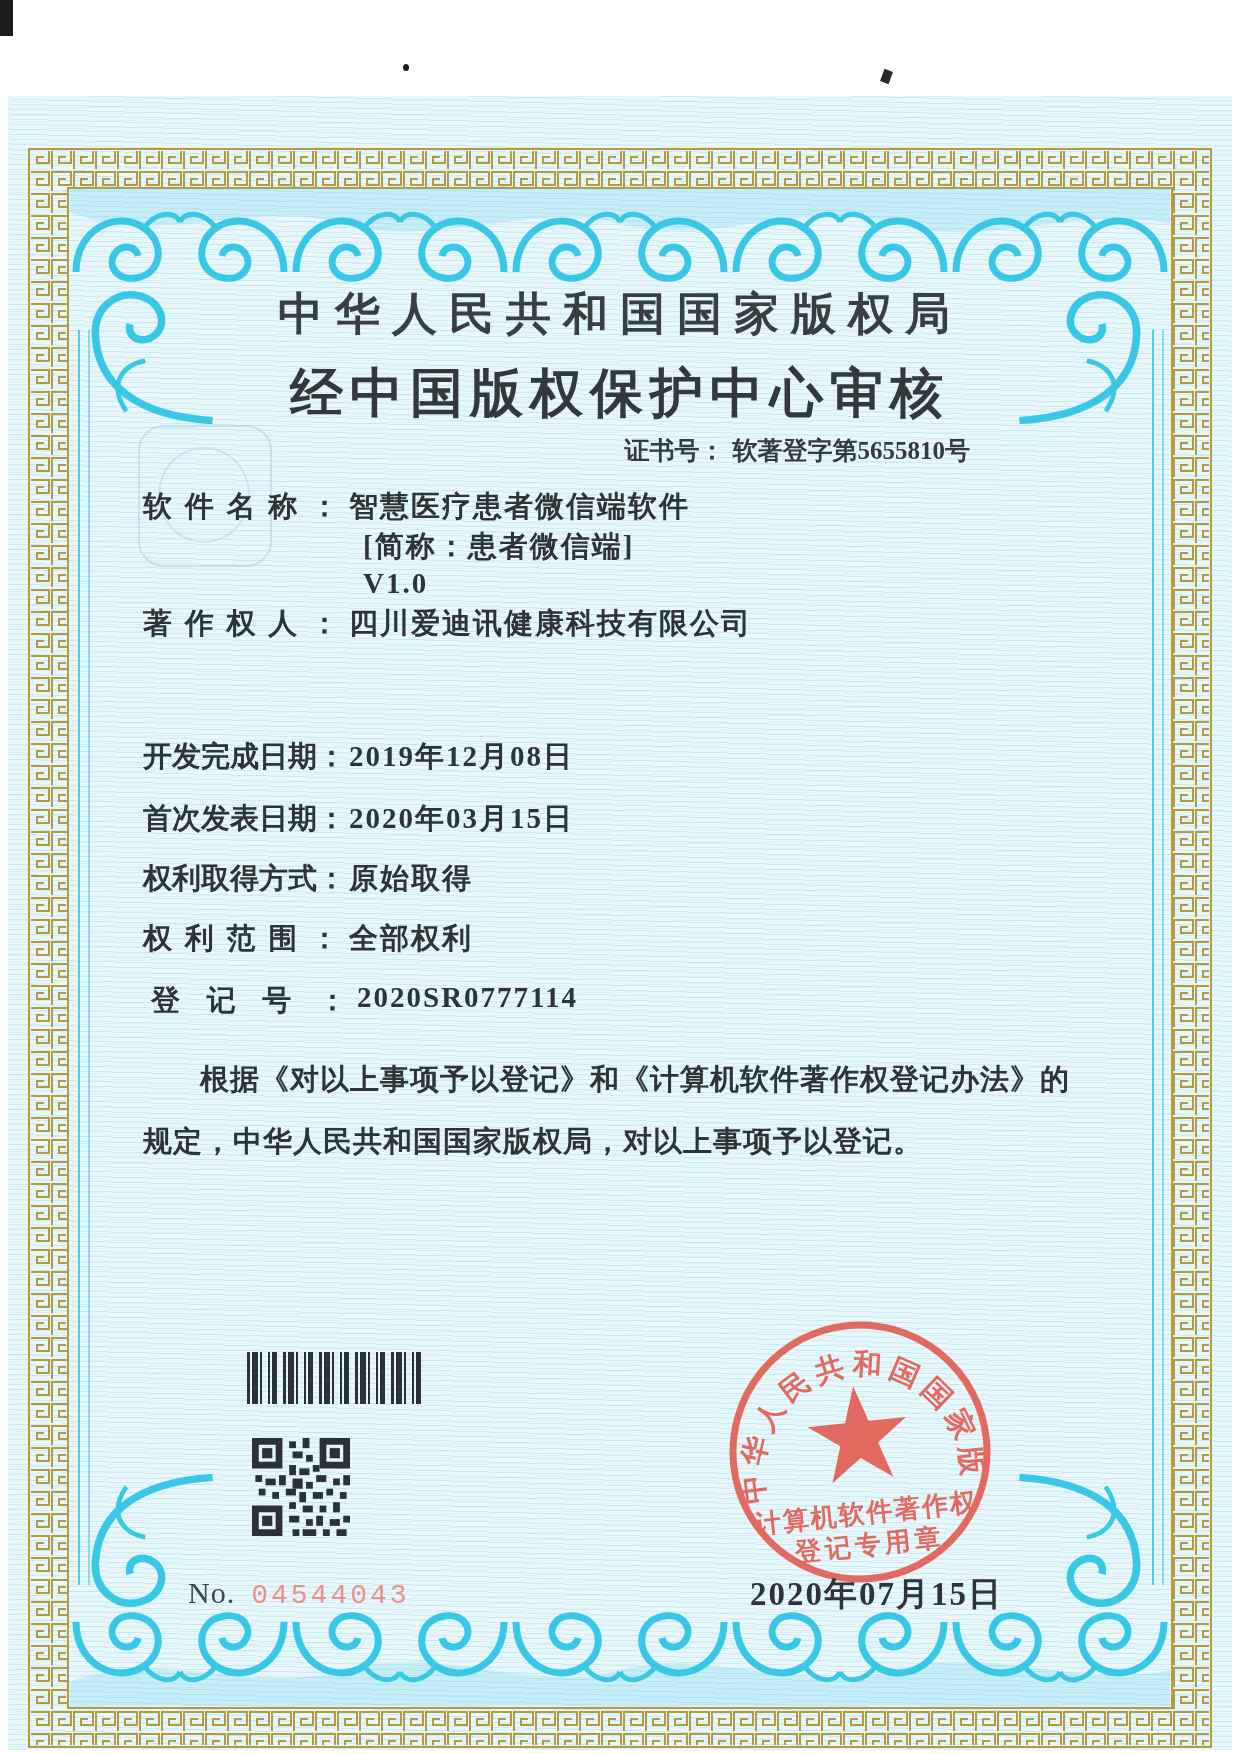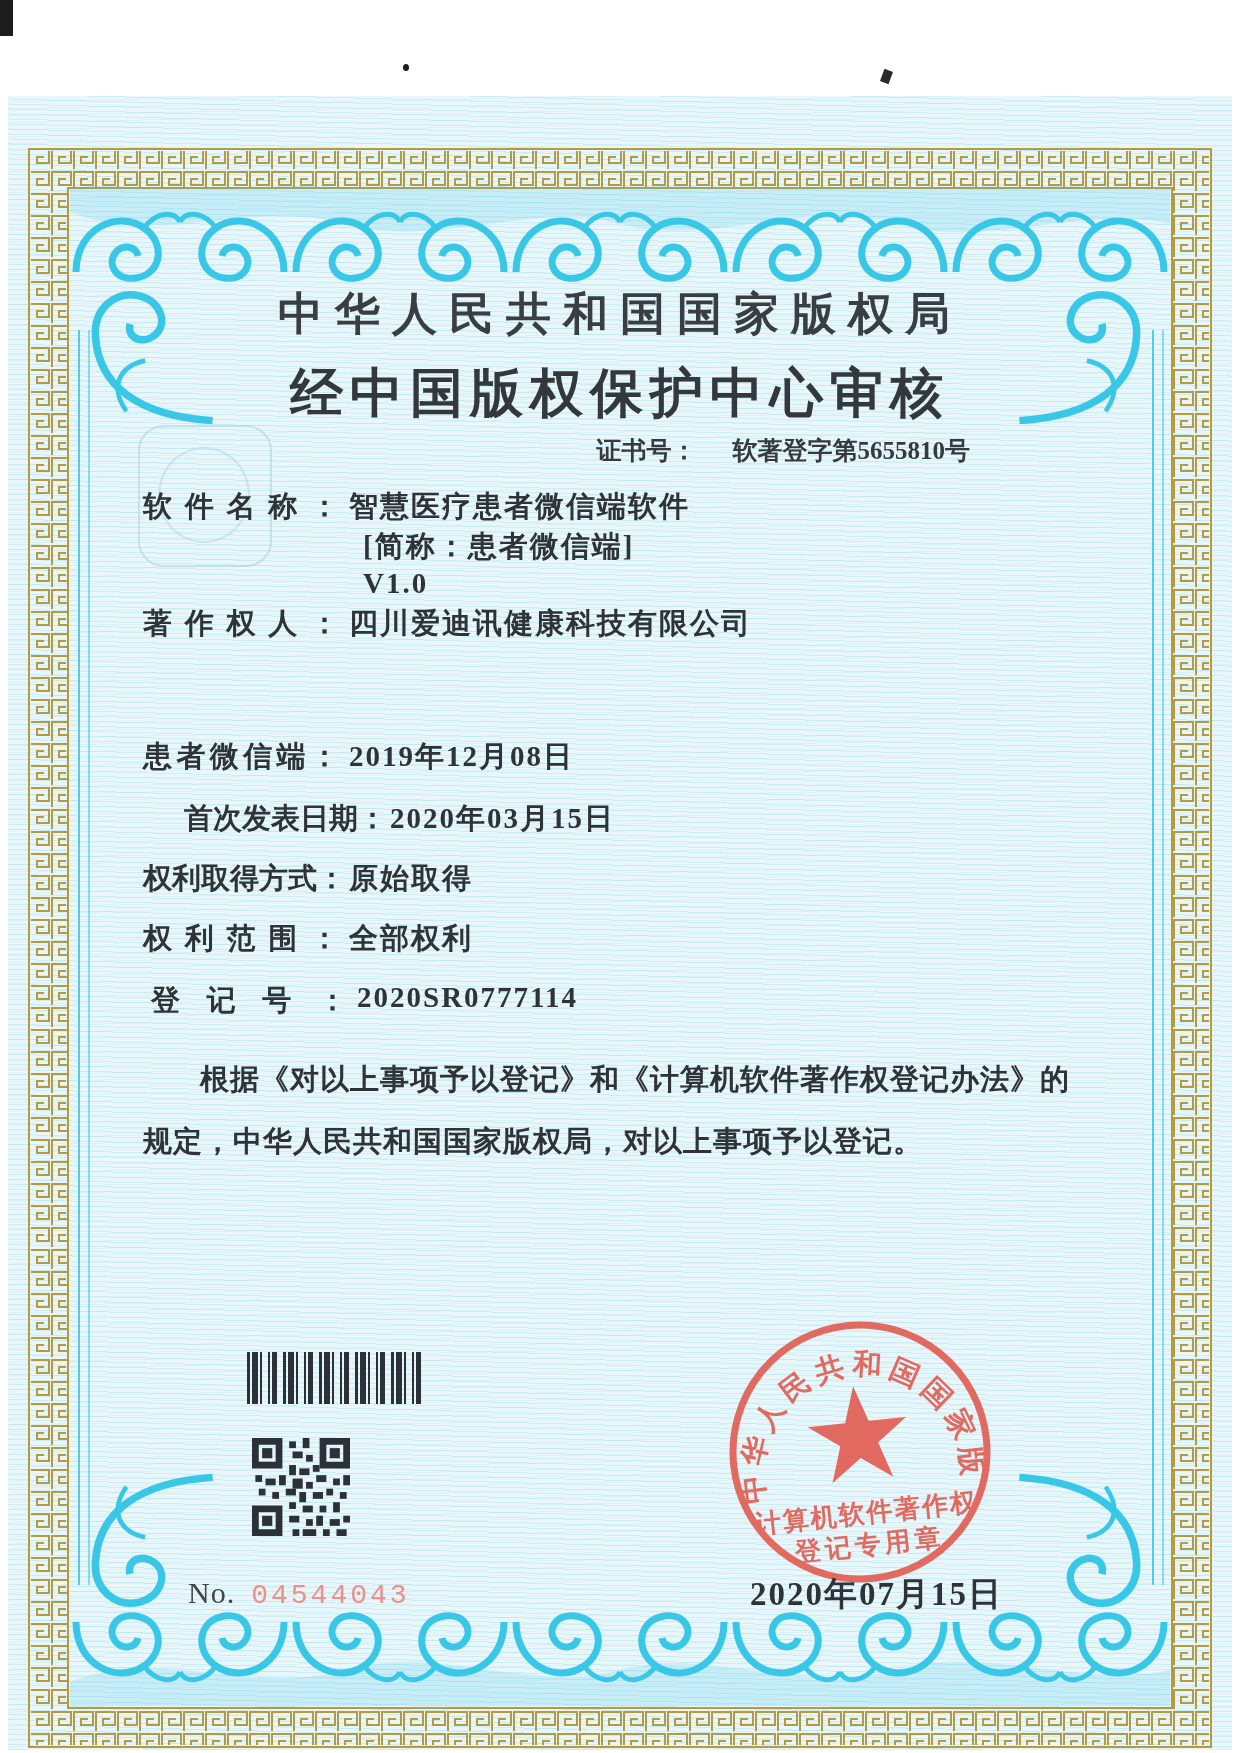--- a/index.html
+++ b/index.html
@@ -23,21 +23,21 @@
   .band-bottom{top:1586px;transform:scaleY(-1);}
   .corner-swirl{position:absolute;width:150px;height:150px;color:#38c7e7;}
   .vline{position:absolute;width:8px;border-left:2px solid rgba(56,199,231,.85);border-right:2px solid rgba(56,199,231,.55);}
   
   .emboss{position:absolute;left:138px;top:425px;width:130px;height:138px;border:2px solid rgba(150,205,222,.45);border-radius:26px;}
   .emboss:before{content:"";position:absolute;left:18px;top:20px;width:88px;height:92px;border:2px solid rgba(150,205,222,.38);border-radius:50%;}
   
   .authority{left:0;top:284px;width:1240px;text-align:center;font-size:45px;font-weight:700;letter-spacing:12px;color:#393e42;}
   .cert-title{left:0;top:358px;width:1240px;text-align:center;font-size:53px;font-weight:700;letter-spacing:7px;color:#33383c;}
   .cert-no{left:560px;top:434px;width:410px;text-align:right;font-size:25px;font-weight:700;color:#353a3e;}
-  .cert-no .lab{margin-right:36px;}
+  .cert-no .lab{margin-right:8px;}
   .row{left:143px;font-size:29px;font-weight:700;color:#2e3337;white-space:nowrap;}
   .row .lab{display:inline-block;width:196px;text-align:justify;text-align-last:justify;vertical-align:top;}
   .row .val{margin-left:10px;letter-spacing:2px;text-align:right;}
   .subline{left:363px;font-size:29px;font-weight:700;color:#2e3337;letter-spacing:2px;}
   .stmt{left:143px;width:880px;font-size:29px;font-weight:700;color:#2e3337;letter-spacing:1px;}
   .stmt.first{padding-left:57px;}
   
   .barcode{
     left:247px;top:1352px;width:178px;height:52px;
     background-image:repeating-linear-gradient(90deg,
@@ -158,24 +158,24 @@
   <span class="lab">软件名称：</span><span class="val">智慧医疗患者微信端软件</span>
 </div>
 <div class="abs subline" style="top:527px;">[简称：患者微信端]</div>
 <div class="abs subline" style="top:567px;">V1.0</div>
 
 <div class="abs row" style="top:604px;">
   <span class="lab">著作权人：</span><span class="val">四川爱迪讯健康科技有限公司</span>
 </div>
 
 <div class="abs row" style="top:737px;">
-  <span class="lab">患者微信端：</span><span class="val">2019年12月08日</span>
-</div>
-
-<div class="abs row" style="top:799px;margin-left:41px;">
+  <span class="lab">开发完成日期：</span><span class="val">2019年12月08日</span>
+</div>
+
+<div class="abs row" style="top:799px;">
   <span class="lab">首次发表日期：</span><span class="val">2020年03月15日</span>
 </div>
 
 <div class="abs row" style="top:859px;">
   <span class="lab">权利取得方式：</span><span class="val">原始取得</span>
 </div>
 
 <div class="abs row" style="top:919px;">
   <span class="lab">权利范围：</span><span class="val">全部权利</span>
 </div>

